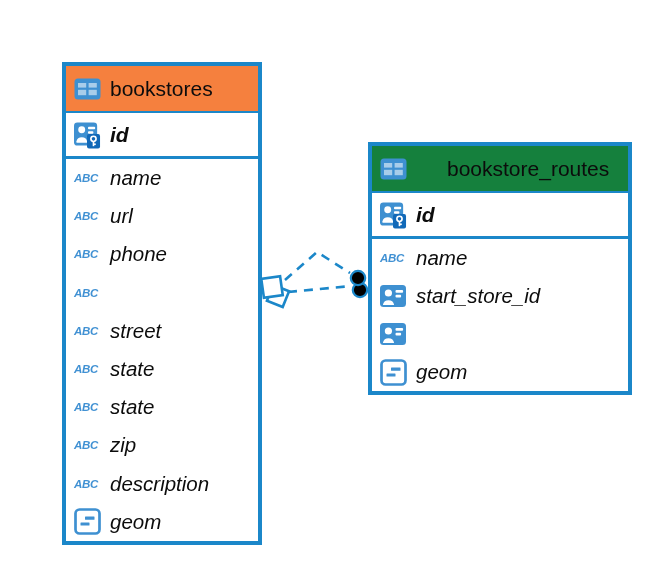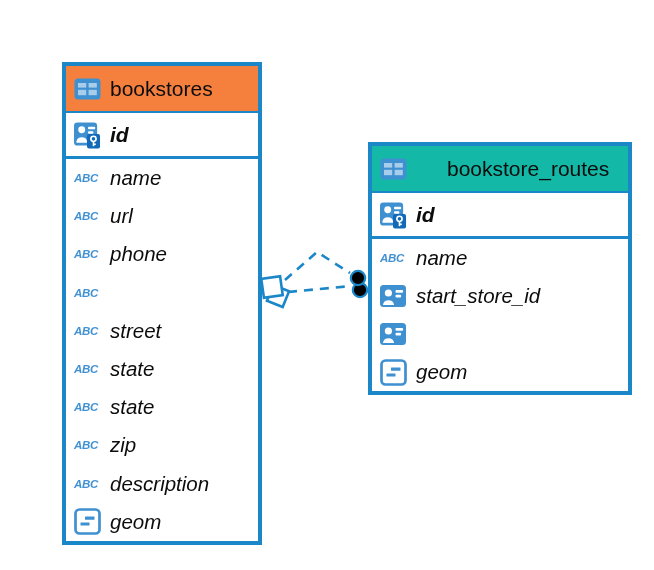--- a/index.html
+++ b/index.html
@@ -11,21 +11,21 @@
     position:absolute;box-sizing:border-box;border:4px solid #1b87c9;background:#ffffff;
   }
   #tbl-0{left:62px;top:62px;width:200px;height:483px;}
   #tbl-1{left:368px;top:142px;width:264px;height:253px;}
   .hdr{
     box-sizing:border-box;height:47px;display:flex;align-items:center;gap:9px;
     padding:0 4px 0 8px;border-bottom:2px solid #1b87c9;font-size:21px;
     white-space:nowrap;overflow:hidden;
   }
   .hdr-orange{background:#f5803e;}
-  .hdr-gray{background:#14b8a6;gap:40px;}
+  .hdr-gray{background:#15803d;gap:40px;}
   .icon{display:inline-flex;align-items:center;justify-content:flex-start;width:27px;flex:0 0 27px;}
   .rows{display:flex;flex-direction:column;font-style:italic;}
   .row{
     box-sizing:border-box;display:flex;align-items:center;gap:9px;
     padding:0 6px 0 8px;font-size:20.5px;white-space:nowrap;
   }
   #tbl-0 .row{height:38.2px;}
   #tbl-1 .row{height:38px;}
   .row.pk{height:46px !important;border-bottom:3px solid #1b87c9;font-weight:700;font-size:21px;}
   .abc{

